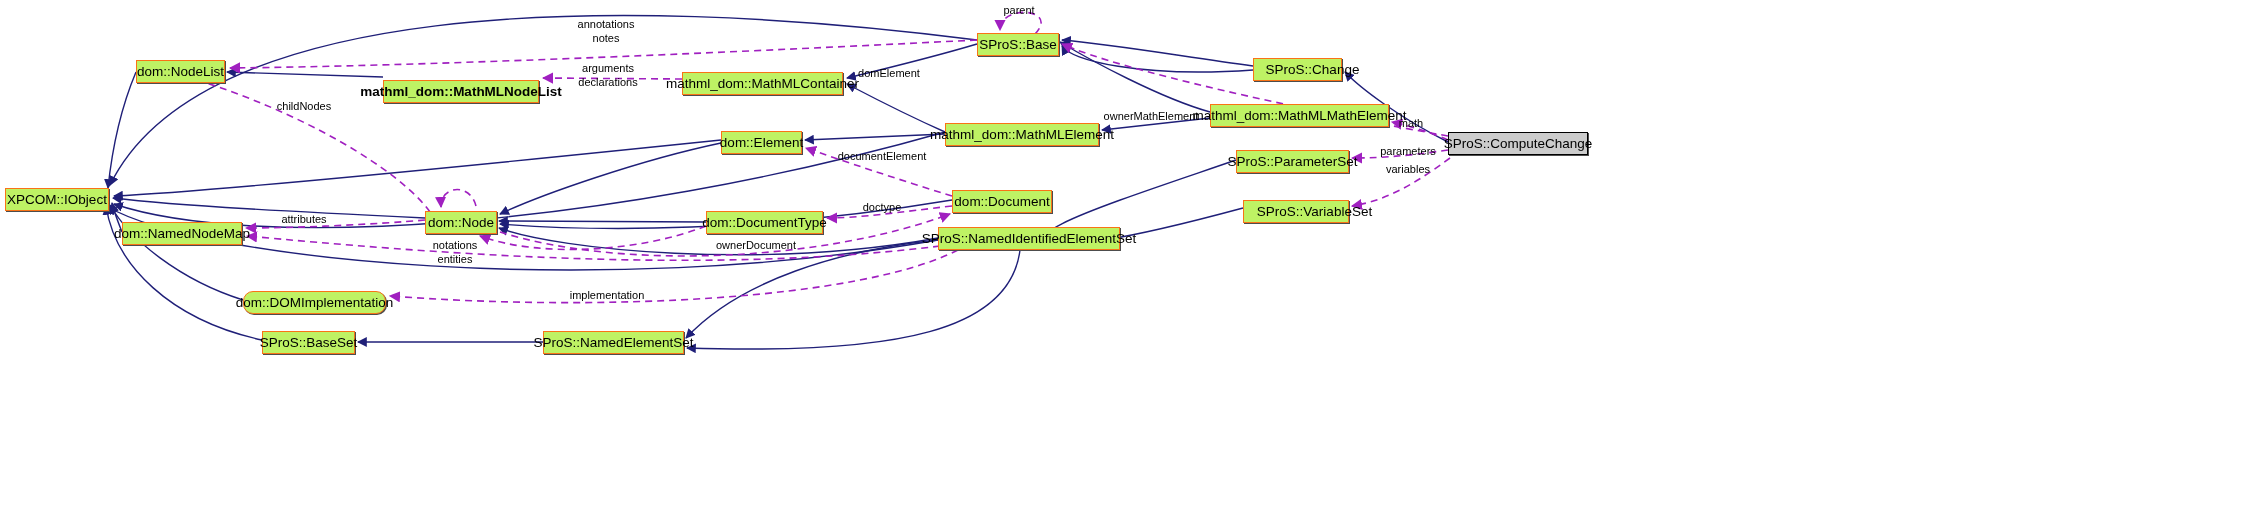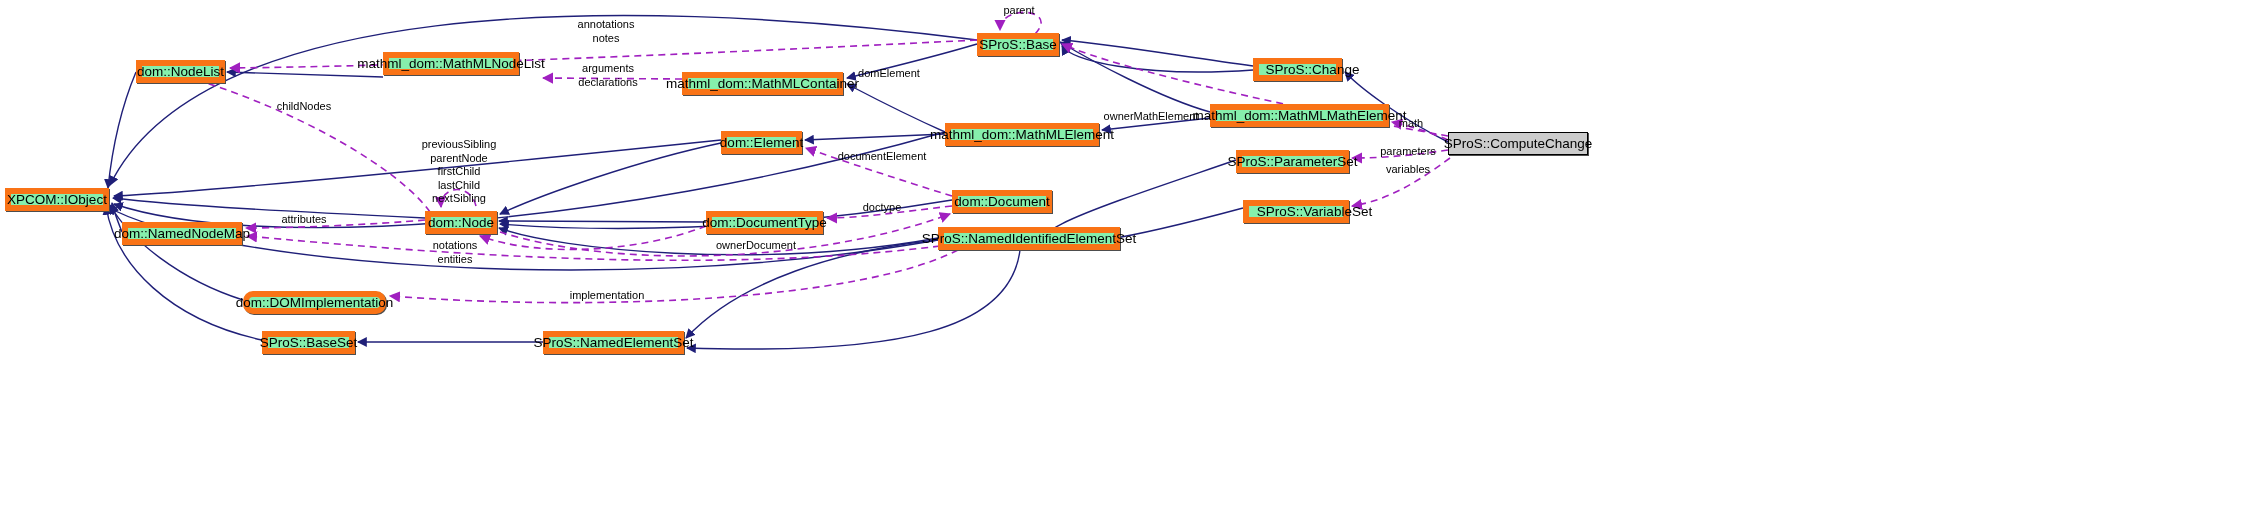--- a/index.html
+++ b/index.html
@@ -8,22 +8,22 @@
     position:relative;
     width:2245px;
     height:520px;
     background:#ffffff;
     overflow:hidden;
   }
   #edges{position:absolute;left:0;top:0;width:2245px;height:520px;}
   .node{
     position:absolute;
     box-sizing:border-box;
-    border:6px solid #f97316;
-    background:#86efac;
+    border:1px solid #f97316;
+    background:#bef264;
     color:#000000;
     font-size:13.5px;
     line-height:1;
     display:flex;
     align-items:center;
     justify-content:center;
     white-space:nowrap;
     padding:0 6px;
     height:23px;
     box-shadow:1px 1px 0 0 #4d4d4d;
@@ -149,21 +149,21 @@
     </div>
   <div class="node" style="left:122px;top:222px;width:120px;">
       <span>dom::NamedNodeMap</span>
     </div>
   <div class="node" style="left:243px;top:291px;width:143px;border-radius:10px;">
       <span>dom::DOMImplementation</span>
     </div>
   <div class="node" style="left:262px;top:331px;width:93px;">
       <span>SProS::BaseSet</span>
     </div>
-  <div class="node" style="left:383px;top:52px;width:136px;">
+  <div class="node" style="left:383px;top:80px;width:156px;font-weight:bold;">
       <span>mathml_dom::MathMLNodeList</span>
     </div>
   <div class="node" style="left:425px;top:211px;width:72px;">
       <span>dom::Node</span>
     </div>
   <div class="node" style="left:543px;top:331px;width:141px;">
       <span>SProS::NamedElementSet</span>
     </div>
   <div class="node" style="left:682px;top:72px;width:161px;">
       <span>mathml_dom::MathMLContainer</span>
@@ -204,25 +204,20 @@
 
   <div class="edge-label" style="left:1019px;top:4px;">parent</div>
   <div class="edge-label" style="left:606px;top:18px;">annotations
 notes</div>
   <div class="edge-label" style="left:608px;top:62px;">arguments
 declarations</div>
   <div class="edge-label" style="left:889px;top:67px;text-align:center;">domElement</div>
   <div class="edge-label" style="left:304px;top:100px;">childNodes</div>
   <div class="edge-label" style="left:1151px;top:110px;">ownerMathElement</div>
   <div class="edge-label" style="left:1411px;top:117px;">math</div>
-  <div class="edge-label" style="left:459px;top:138px;">previousSibling
-parentNode
-firstChild
-lastChild
-nextSibling</div>
   <div class="edge-label" style="left:1408px;top:145px;">parameters</div>
   <div class="edge-label" style="left:882px;top:150px;">documentElement</div>
   <div class="edge-label" style="left:1408px;top:163px;">variables</div>
   <div class="edge-label" style="left:304px;top:213px;">attributes</div>
   <div class="edge-label" style="left:882px;top:201px;">doctype</div>
   <div class="edge-label" style="left:455px;top:239px;">notations
 entities</div>
   <div class="edge-label" style="left:756px;top:239px;">ownerDocument</div>
   <div class="edge-label" style="left:607px;top:289px;">implementation</div>
 

